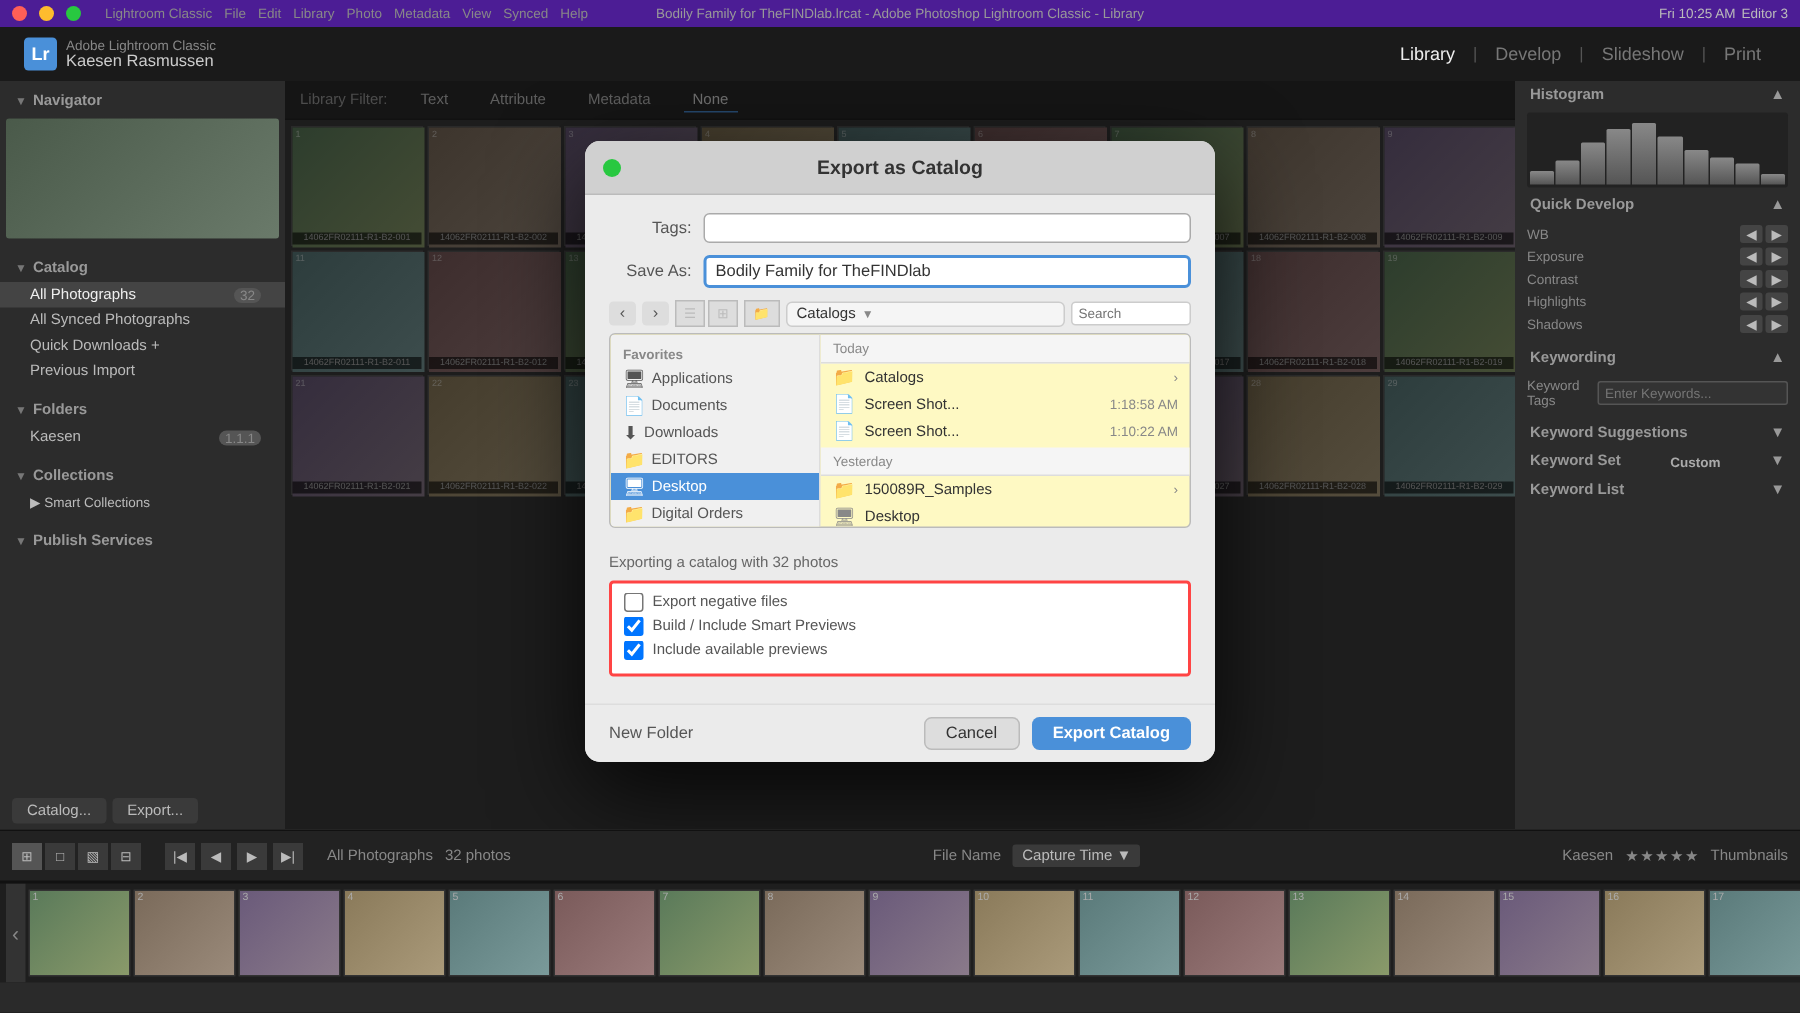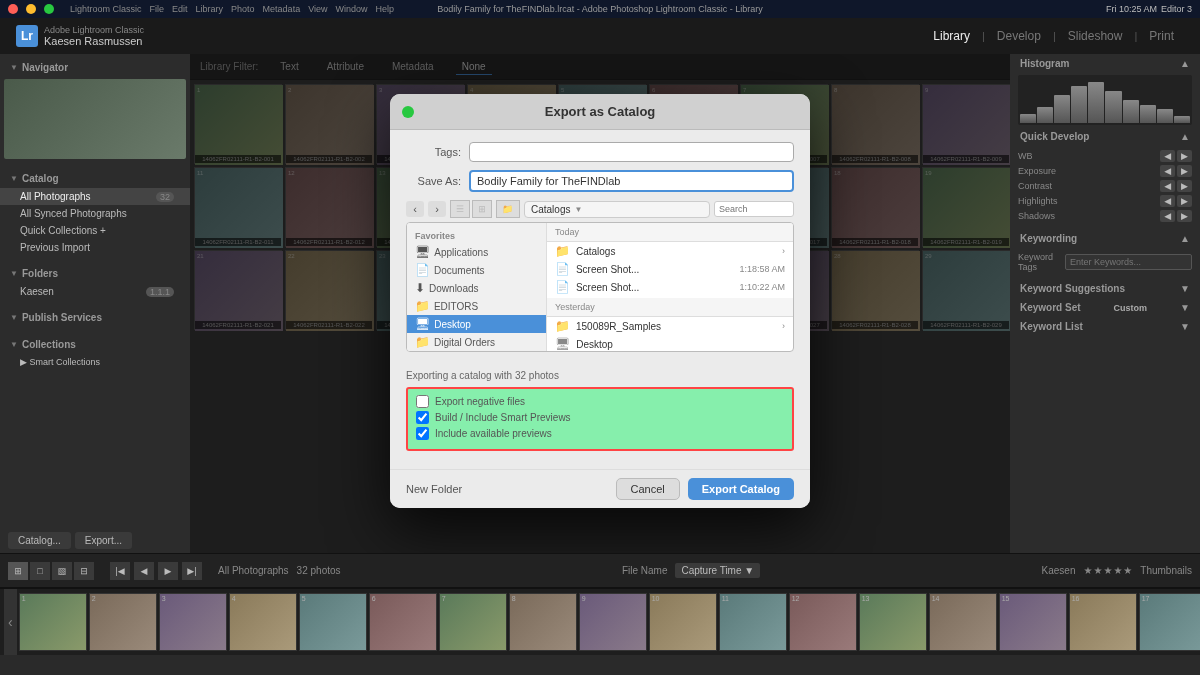--- a/index.html
+++ b/index.html
@@ -1,19 +1,19 @@
 <!DOCTYPE html>
 <html><head>
   <meta charset="utf-8">
   <style>
     * { margin: 0; padding: 0; box-sizing: border-box; }
     body { width: 1200px; height: 675px; overflow: hidden; background: #2a2a2a; font-family: -apple-system, 'Helvetica Neue', Arial, sans-serif; font-size: 11px; color: #ccc; }
 
     
-    #mac-bar { width: 100%; height: 18px; background: #0f172a; display: flex; padding: 0 8px; justify-content: space-between; }
+    #mac-bar { width: 100%; height: 18px; background: #4c1d95; display: flex; padding: 0 8px; justify-content: space-between; }
     #mac-bar .left { display: flex; align-items: center; gap: 8px; }
     #mac-bar .right { display: flex; align-items: center; gap: 4px; font-size: 9px; color: #bbb; }
     .mac-dot { width: 10px; height: 10px; border-radius: 50%; }
     .mac-red { background: #ff5f57; }
     .mac-yellow { background: #febc2e; }
     .mac-green { background: #28c840; }
 
     
     #top-nav { width: 100%; height: 36px; background: #1a1a1a; display: flex; align-items: center; justify-content: space-between; padding: 0 16px; }
     #top-nav .lr-brand { display: flex; align-items: center; gap: 6px; }
@@ -73,37 +73,37 @@
     #dialog-header { background: #d0d0d0; padding: 10px 16px; display: flex; align-items: center; justify-content: center; position: relative; border-bottom: 1px solid #bbb; }
     #dialog-header .title { font-size: 13px; font-weight: 600; color: #333; }
     .dialog-dot { width: 12px; height: 12px; border-radius: 50%; position: absolute; left: 12px; }
     #dialog-body { padding: 12px 16px; background: #ebebeb; }
     .dialog-row { display: flex; align-items: center; margin-bottom: 8px; gap: 8px; }
     .dialog-label { color: #555; font-size: 11px; width: 55px; text-align: right; flex-shrink: 0; }
     .dialog-input { flex: 1; padding: 3px 6px; border: 1px solid #aaa; border-radius: 4px; font-size: 11px; background: white; color: #333; outline: none; }
     .dialog-tags { flex: 1; padding: 3px 6px; border: 1px solid #aaa; border-radius: 4px; font-size: 11px; background: white; color: #333; min-height: 20px; }
 
     
-    #file-browser { background: #ffffff; border: 1px solid #bbb; border-radius: 4px; margin: 4px 0; display: flex; height: 130px; overflow: hidden; }
+    #file-browser { background: #fef9c3; border: 1px solid #bbb; border-radius: 4px; margin: 4px 0; display: flex; height: 130px; overflow: hidden; }
     .browser-sidebar { width: 140px; background: #f0f0f0; border-right: 1px solid #ddd; overflow-y: auto; padding: 4px 0; }
     .browser-nav-btn { background: #ddd; border: none; width: 18px; height: 16px; border-radius: 3px; cursor: pointer; font-size: 10px; color: #555; }
     .sidebar-section { padding: 2px 0; }
     .sidebar-section-title { color: #888; font-size: 9px; padding: 2px 8px; font-weight: 600; }
     .sidebar-item-entry { display: flex; align-items: center; gap: 4px; padding: 2px 8px; font-size: 10px; color: #555; cursor: pointer; }
     .sidebar-item-entry.selected { background: #4a90d9; color: white; }
     .file-icon { font-size: 12px; }
     .browser-main { flex: 1; overflow-y: auto; }
     .browser-main-header { display: flex; align-items: center; justify-content: space-between; padding: 4px 8px; background: #f5f5f5; border-bottom: 1px solid #ddd; font-size: 9px; color: #888; }
     .file-list-item { display: flex; align-items: center; gap: 6px; padding: 2px 8px; font-size: 10px; color: #555; cursor: pointer; }
     .file-list-item.folder { }
     .file-list-item .file-name { flex: 1; color: #333; }
     .file-list-item .file-date { color: #888; font-size: 9px; }
 
     
-    .export-options { background: #86efac; border: 1px solid #ddd; border-radius: 4px; padding: 6px 8px; margin: 6px 0; }
+    .export-options { background: #ffffff; border: 1px solid #ddd; border-radius: 4px; padding: 6px 8px; margin: 6px 0; }
     .export-option-row { display: flex; align-items: center; gap: 6px; margin-bottom: 3px; }
     .export-option-row label { font-size: 10px; color: #555; cursor: pointer; }
     .export-note { font-size: 10px; color: #666; margin-bottom: 4px; }
 
     
     .highlight-box { border: 2px solid #ff4444; border-radius: 3px; }
 
     
     .dialog-buttons { display: flex; justify-content: space-between; align-items: center; padding: 8px 16px; background: #ebebeb; border-top: 1px solid #ddd; }
     .new-folder-btn { background: none; border: none; color: #555; font-size: 11px; cursor: pointer; text-decoration: none; }
@@ -136,21 +136,21 @@
     <div class="mac-dot mac-red"></div>
     <div class="mac-dot mac-yellow"></div>
     <div class="mac-dot mac-green"></div>
     <span style="color:#888;font-size:9px;margin-left:8px;">Lightroom Classic</span>
     <span style="color:#888;font-size:9px;">File</span>
     <span style="color:#888;font-size:9px;">Edit</span>
     <span style="color:#888;font-size:9px;">Library</span>
     <span style="color:#888;font-size:9px;">Photo</span>
     <span style="color:#888;font-size:9px;">Metadata</span>
     <span style="color:#888;font-size:9px;">View</span>
-    <span style="color:#888;font-size:9px;">Window</span>
+    <span style="color:#888;font-size:9px;">Synced</span>
     <span style="color:#888;font-size:9px;">Help</span>
   </div>
   <div class="right">
     <span style="font-size:9px;color:#999;position:absolute;left:50%;transform:translateX(-50%);">Bodily Family for TheFINDlab.lrcat - Adobe Photoshop Lightroom Classic - Library</span>
     <span>Fri 10:25 AM</span>
     <span>Editor 3</span>
   </div>
 </div>
 
 <div id="top-nav">
@@ -184,41 +184,41 @@
     <div class="panel-section">
       <div class="panel-header">Catalog</div>
       <div class="panel-item active">
         <span>All Photographs</span>
         <span class="count">32</span>
       </div>
       <div class="panel-item">
         <span>All Synced Photographs</span>
       </div>
       <div class="panel-item">
-        <span>Quick Collections +</span>
+        <span>Quick Downloads +</span>
       </div>
       <div class="panel-item">
         <span>Previous Import</span>
       </div>
     </div>
     <div class="panel-section">
       <div class="panel-header">Folders</div>
       <div class="panel-item">
         <span>Kaesen</span>
         <span class="count">1.1.1</span>
       </div>
     </div>
     <div class="panel-section">
-      <div class="panel-header">Publish Services</div>
-    </div>
-    <div class="panel-section">
       <div class="panel-header">Collections</div>
       <div class="panel-item">
         <span style="font-size:9px;">▶ Smart Collections</span>
       </div>
+    </div>
+    <div class="panel-section">
+      <div class="panel-header">Publish Services</div>
     </div>
     <div style="flex:1;"></div>
     <div style="padding:4px 8px;">
       <div style="display:flex;gap:4px;">
         <button class="toolbar-btn">Catalog...</button>
         <button class="toolbar-btn">Export...</button>
       </div>
     </div>
   </div>
 

